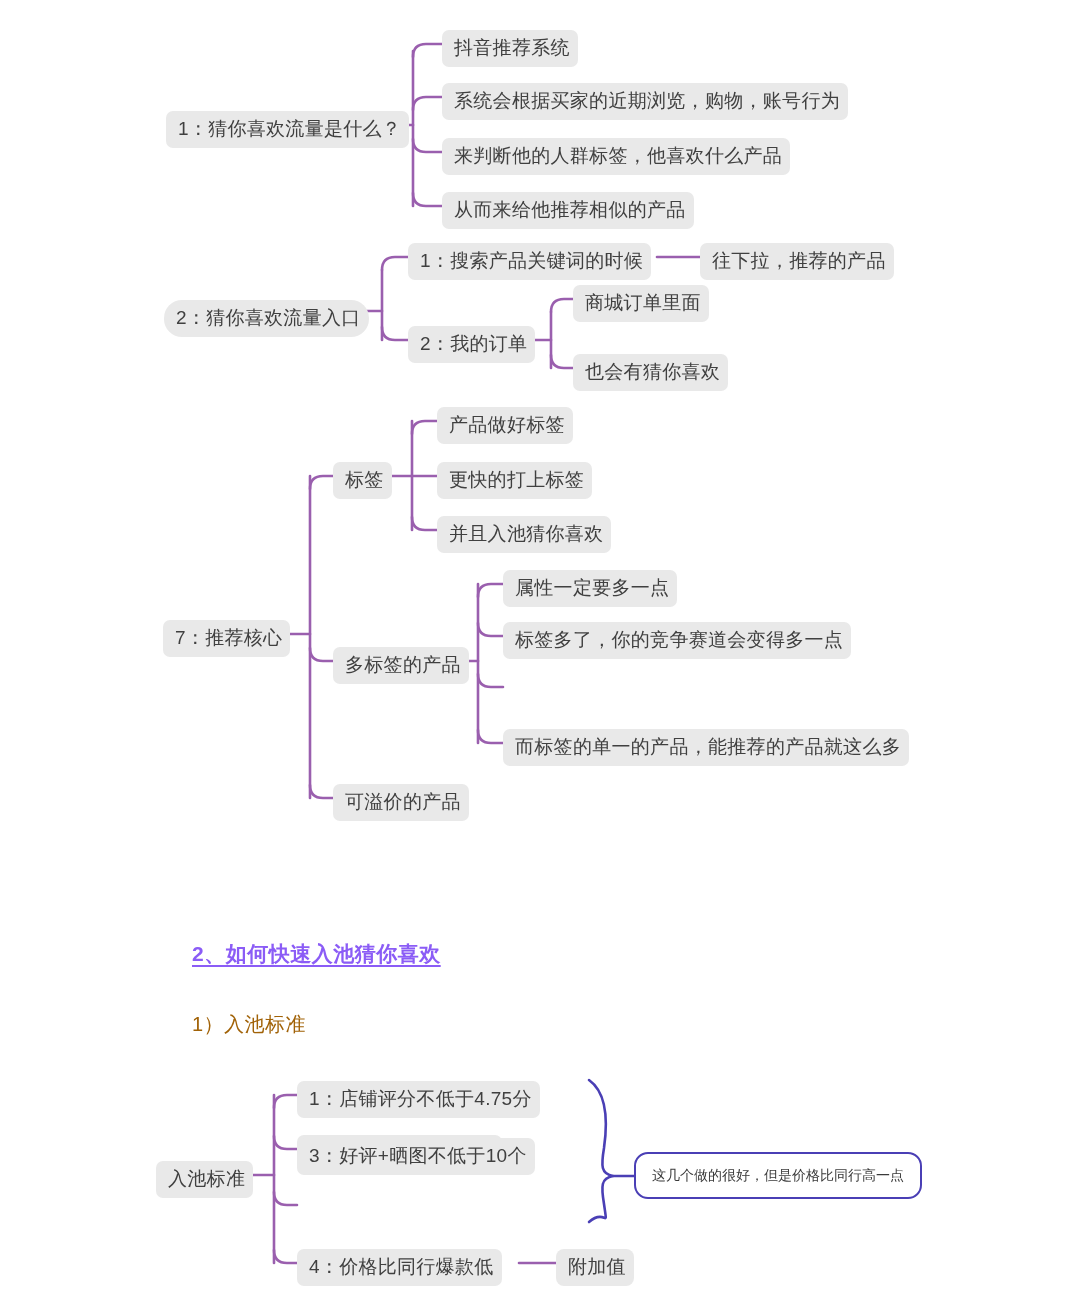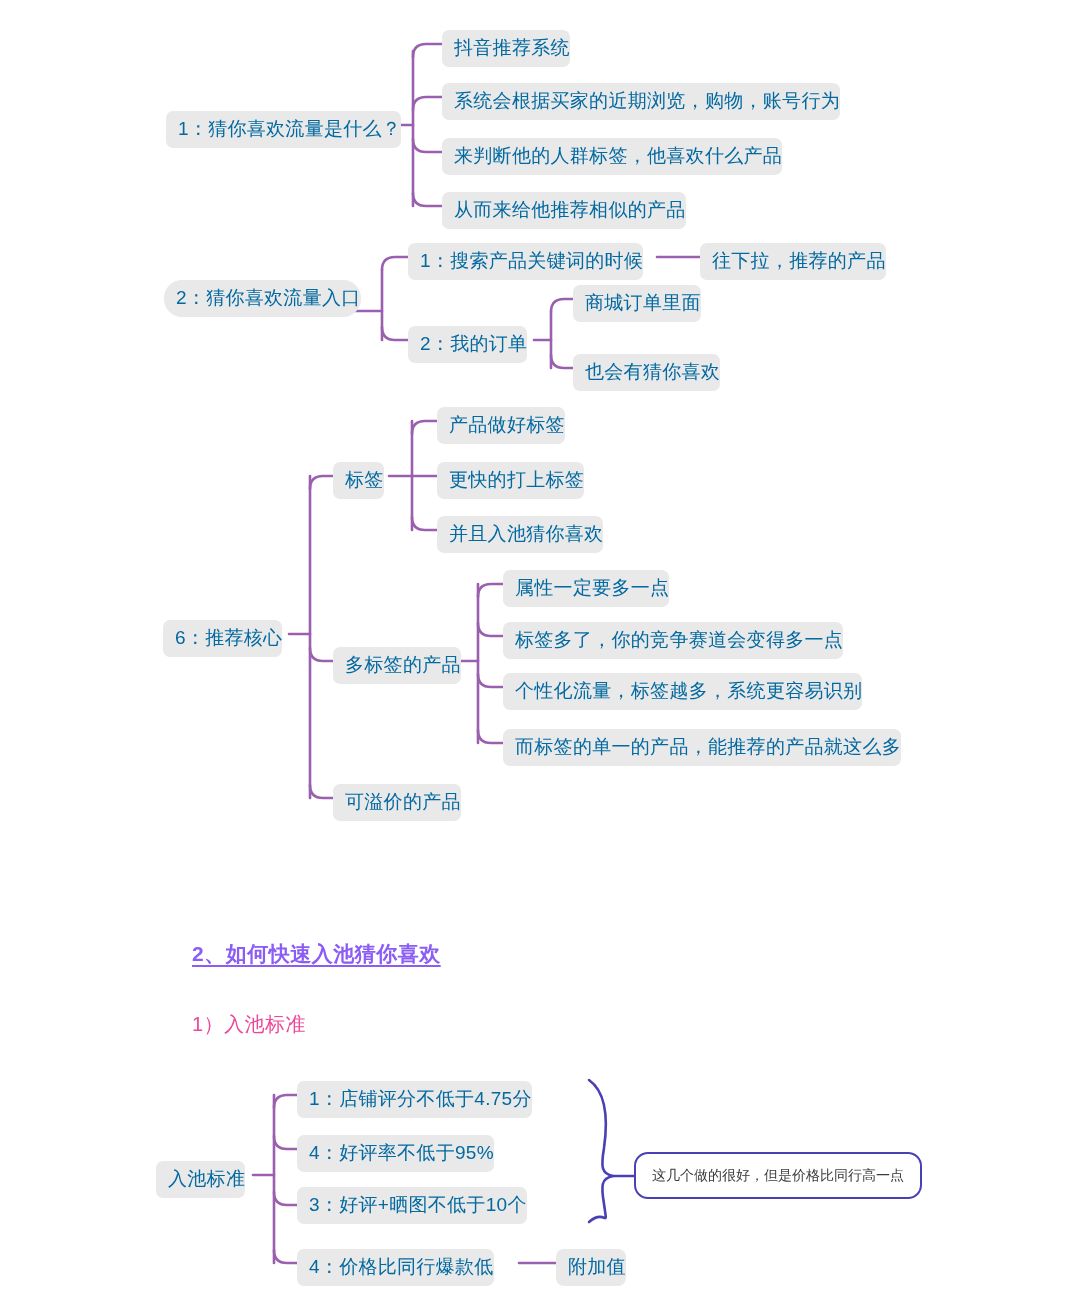--- a/index.html
+++ b/index.html
@@ -24,23 +24,23 @@
   .conn-layer {
     position: absolute;
     left: 0; top: 0;
     width: 1080px;
     height: 1312px;
     pointer-events: none;
   }
   .node {
     position: absolute;
     background: #e9e9e9;
-    color: #0369a1;
+    color: #404040;
     border-radius: 7px;
-    padding: 6px 0 7px 12px;
+    padding: 6px 8px 7px 12px;
     font-size: 19px;
     line-height: 24px;
     white-space: nowrap;
     letter-spacing: 0.3px;
     box-sizing: border-box;
   }
   .callout {
     position: absolute;
     background: #ffffff;
     color: #3a3a3a;
@@ -57,21 +57,21 @@
     color: #8b5cf6;
     font-size: 21px;
     font-weight: bold;
     text-decoration: underline;
     text-underline-offset: 4px;
     white-space: nowrap;
     letter-spacing: 0.5px;
   }
   .heading-sub {
     position: absolute;
-    color: #ec4899;
+    color: #a16207;
     font-size: 20px;
     white-space: nowrap;
     letter-spacing: 0.5px;
   }
 </style>
 </head>
 <body>
 
 <div id="canvas">
 
@@ -138,50 +138,49 @@
     </g>
   </svg>
 
   <div class="node" style="left:166px; top:111px;">1：猜你喜欢流量是什么？</div>
 
   <div class="node" style="left:442px; top:30px;">抖音推荐系统</div>
   <div class="node" style="left:442px; top:83px;">系统会根据买家的近期浏览，购物，账号行为</div>
   <div class="node" style="left:442px; top:192px;">从而来给他推荐相似的产品</div>
   <div class="node" style="left:442px; top:138px;">来判断他的人群标签，他喜欢什么产品</div>
 
-  <div class="node" style="left:164px; top:280px;border-radius:18px;">2：猜你喜欢流量入口</div>
+  <div class="node" style="left:164px; top:300px;border-radius:18px;">2：猜你喜欢流量入口</div>
 
   <div class="node" style="left:408px; top:243px;">1：搜索产品关键词的时候</div>
   <div class="node" style="left:700px; top:243px;">往下拉，推荐的产品</div>
 
   <div class="node" style="left:408px; top:326px;">2：我的订单</div>
   <div class="node" style="left:573px; top:285px;">商城订单里面</div>
   <div class="node" style="left:573px; top:354px;">也会有猜你喜欢</div>
 
-  <div class="node" style="left:163px; top:620px;">6：推荐核心</div>
+  <div class="node" style="left:163px; top:620px;">7：推荐核心</div>
 
   <div class="node" style="left:333px; top:462px;">标签</div>
   <div class="node" style="left:437px; top:407px;">产品做好标签</div>
   <div class="node" style="left:437px; top:462px;">更快的打上标签</div>
   <div class="node" style="left:437px; top:516px;">并且入池猜你喜欢</div>
 
   <div class="node" style="left:333px; top:647px;">多标签的产品</div>
   <div class="node" style="left:503px; top:570px;">属性一定要多一点</div>
   <div class="node" style="left:503px; top:622px;">标签多了，你的竞争赛道会变得多一点</div>
-  <div class="node" style="left:503px; top:673px;">个性化流量，标签越多，系统更容易识别</div>
   <div class="node" style="left:503px; top:729px;">而标签的单一的产品，能推荐的产品就这么多</div>
 
   <div class="node" style="left:333px; top:784px;">可溢价的产品</div>
 
   <div class="heading-blue" style="left:192px; top:940px;">2、如何快速入池猜你喜欢</div>
   <div class="heading-sub" style="left:192px; top:1011px;">1）入池标准</div>
 
   <div class="node" style="left:156px; top:1161px;">入池标准</div>
 
   <div class="node" style="left:297px; top:1081px;">1：店铺评分不低于4.75分</div>
   <div class="node" style="left:297px; top:1135px;">4：好评率不低于95%</div>
-  <div class="node" style="left:297px; top:1187px;">3：好评+晒图不低于10个</div>
+  <div class="node" style="left:297px; top:1138px;">3：好评+晒图不低于10个</div>
   <div class="node" style="left:297px; top:1249px;">4：价格比同行爆款低</div>
   <div class="node" style="left:556px; top:1249px;border-radius:8px;">附加值</div>
 
   <div class="callout" style="left:634px; top:1152px;">这几个做的很好，但是价格比同行高一点</div>
 
 </div>
 
 </body></html>

